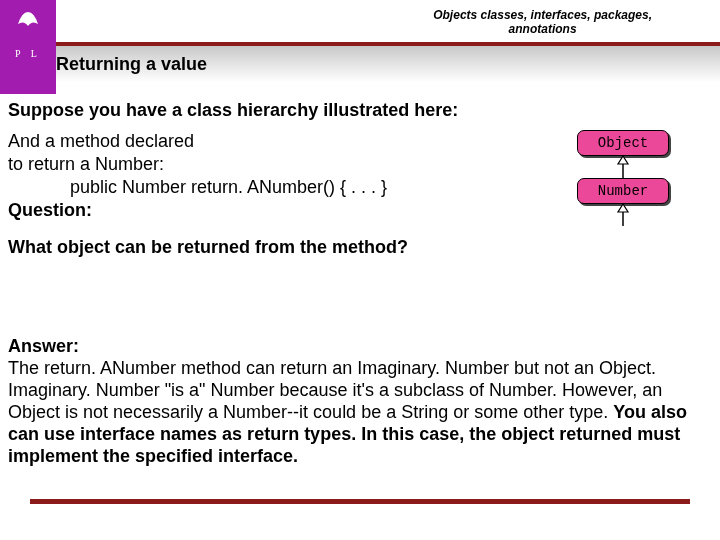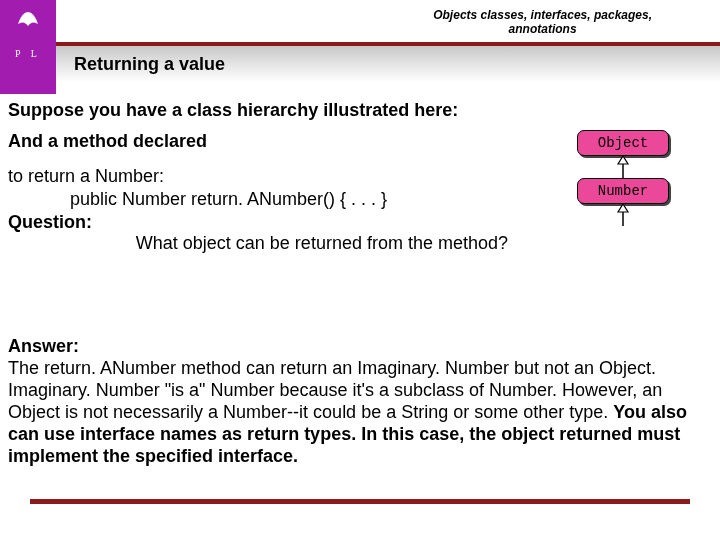--- a/index.html
+++ b/index.html
@@ -67,65 +67,62 @@
   }
   .title-band {
     position: absolute;
     left: 56px;
     right: 0;
     top: 46px;
     height: 36px;
     background: linear-gradient(to bottom, #c8c8c8 0%, #ffffff 100%);
     display: flex;
     align-items: center;
-    padding-left: 18px;
     box-sizing: border-box;
   }
   .title-band .title {
     font-weight: bold;
     font-size: 18px;
   }
   .body {
     position: absolute;
     left: 8px;
     right: 8px;
     top: 100px;
   }
   .line1 {
     font-weight: bold;
     font-size: 18px;
     margin-bottom: 10px;
   }
   .line2 {
     font-size: 18px;
-    margin-bottom: 14px;
-    font-weight: bold;
+    margin-bottom: 2px;
   }
   .block-left {
     width: 520px;
   }
   .line3 {
     font-size: 18px;
   }
   .code {
     font-size: 18px;
     padding-left: 62px;
     margin: 2px 0;
   }
   .q {
     font-size: 18px;
     font-weight: bold;
     margin-top: 2px;
   }
   .q2 {
     font-size: 18px;
-    font-weight: normal;
-    margin-top: 0;
+    font-weight: bold;
+    margin-top: 16px;
     width: 500px;
-    text-align: right;
   }
   .hierarchy {
     position: absolute;
     right: 4px;
     top: 30px;
     width: 170px;
     display: flex;
     flex-direction: column;
     align-items: center;
   }

